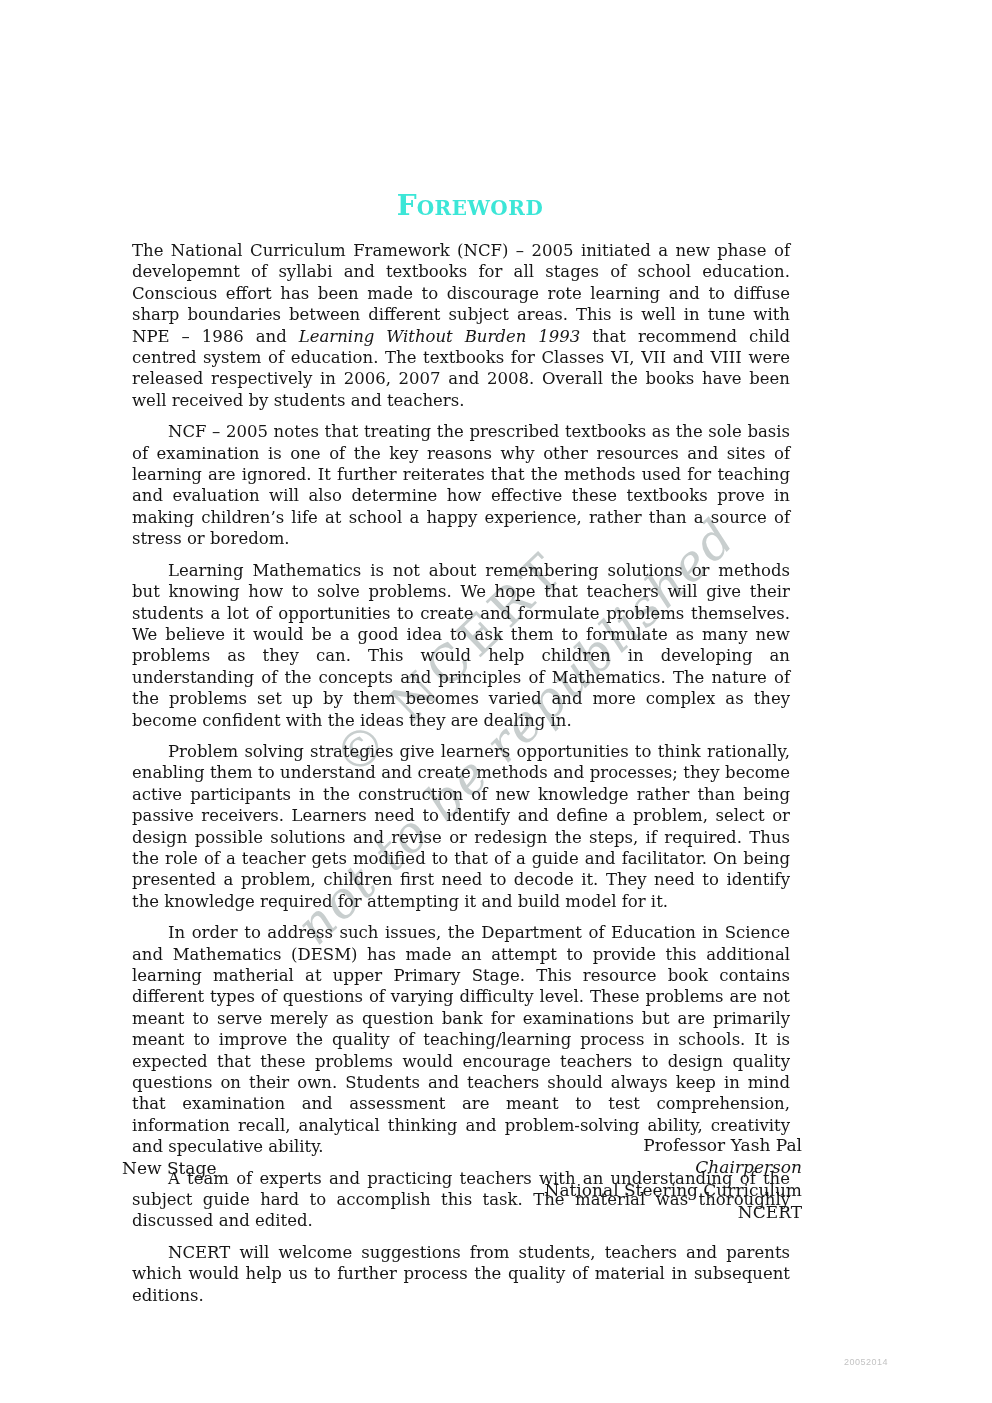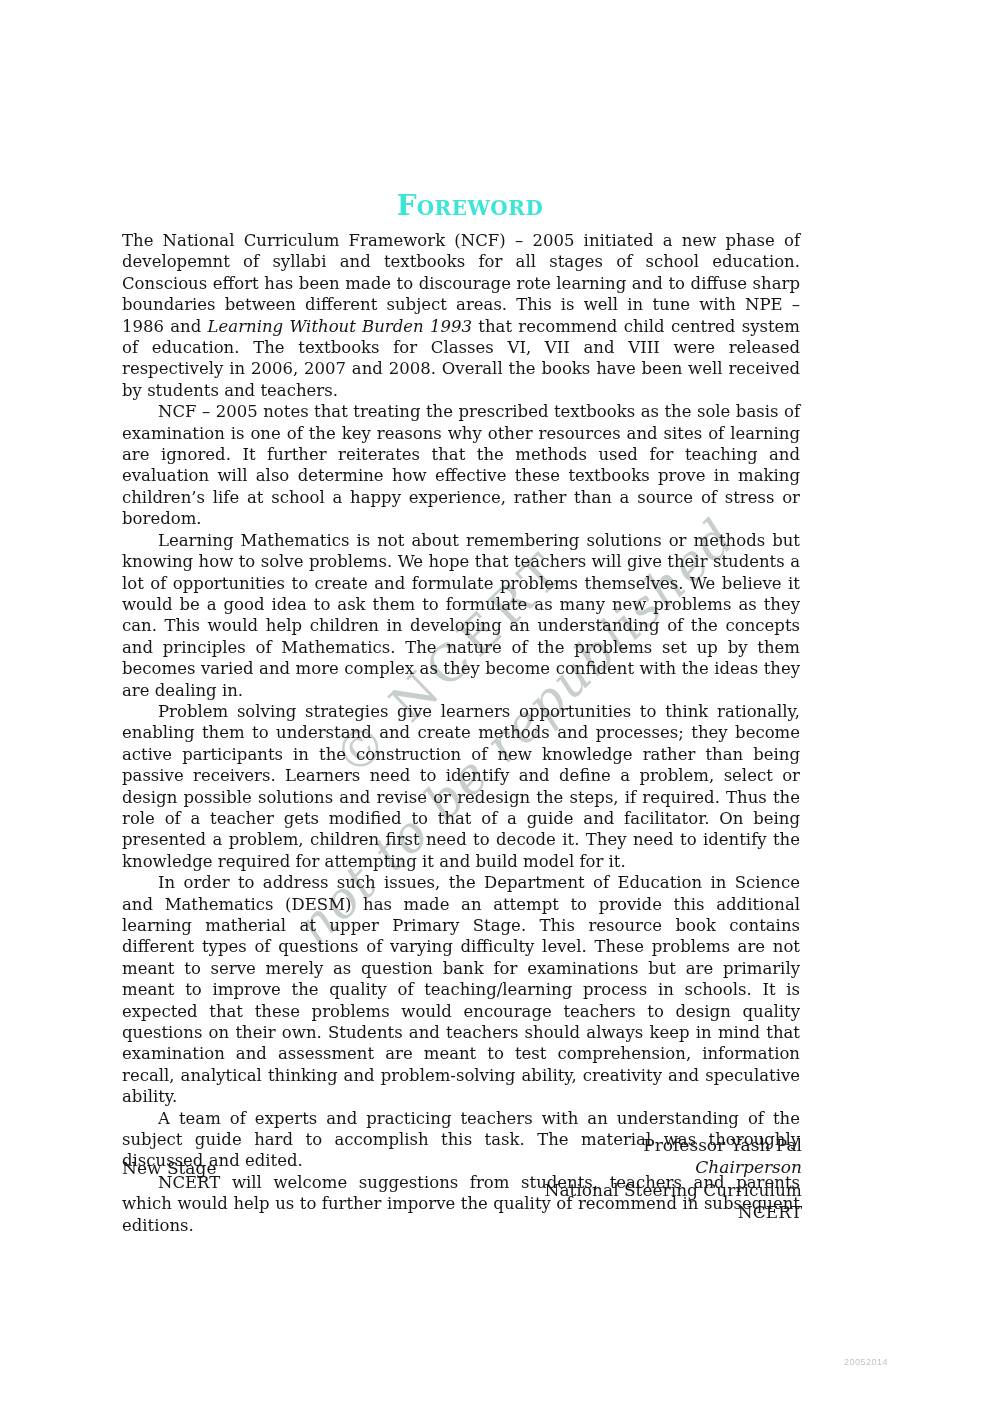--- a/index.html
+++ b/index.html
@@ -54,21 +54,21 @@
   
   .content {
     position: absolute;
     left: 122px;
     top: 230px;
     width: 678px;
     text-align: justify;
     font-size: 16.5px;
     line-height: 21.4px;
   }
-  .para { margin: 0; text-indent: 36px; }
+  .para { margin: 10px; text-indent: 36px; }
   .para.first { text-indent: 0; }
   .para em { font-style: italic; }
 
   
   .signature {
     position: absolute;
     right: 190px;
     top: 1134px;
     text-align: right;
     font-size: 17px;
@@ -107,21 +107,21 @@
 
   <h1 class="title"><span class="title-initial">F</span><span class="title-rest">OREWORD</span></h1>
 
   <div class="content">
     <p class="para first"><span>The National Curriculum Framework (NCF) – 2005 initiated a new phase of developemnt of syllabi and textbooks for all stages of school education. Conscious effort has been made to discourage rote learning and to diffuse sharp boundaries between different subject areas. This is well in tune with NPE – 1986 and </span><em>Learning Without Burden 1993</em><span> that recommend child centred system of education. The textbooks for Classes VI, VII and VIII were released respectively in 2006, 2007 and 2008. Overall the books have been well received by students and teachers.</span></p>
     <p class="para">NCF – 2005 notes that treating the prescribed textbooks as the sole basis of examination is one of the key reasons why other resources and sites of learning are ignored. It further reiterates that the methods used for teaching and evaluation will also determine how effective these textbooks prove in making children’s life at school a happy experience, rather than a source of stress or boredom.</p>
     <p class="para">Learning Mathematics is not about remembering solutions or methods but knowing how to solve problems. We hope that teachers will give their students a lot of opportunities to create and formulate problems themselves. We believe it would be a good idea to ask them to formulate as many new problems as they can. This would help children in developing an understanding of the concepts and principles of Mathematics. The nature of the problems set up by them becomes varied and more complex as they become confident with the ideas they are dealing in.</p>
     <p class="para">Problem solving strategies give learners opportunities to think rationally, enabling them to understand and create methods and processes; they become active participants in the construction of new knowledge rather than being passive receivers. Learners need to identify and define a problem, select or design possible solutions and revise or redesign the steps, if required. Thus the role of a teacher gets modified to that of a guide and facilitator. On being presented a problem, children first need to decode it. They need to identify the knowledge required for attempting it and build model for it.</p>
     <p class="para">In order to address such issues, the Department of Education in Science and Mathematics (DESM) has made an attempt to provide this additional learning matherial at upper Primary Stage. This resource book contains different types of questions of varying difficulty level. These problems are not meant to serve merely as question bank for examinations but are primarily meant to improve the quality of teaching/learning process in schools. It is expected that these problems would encourage teachers to design quality questions on their own. Students and teachers should always keep in mind that examination and assessment are meant to test comprehension, information recall, analytical thinking and problem-solving ability, creativity and speculative ability.</p>
     <p class="para">A team of experts and practicing teachers with an understanding of the subject guide hard to accomplish this task. The material was thoroughly discussed and edited.</p>
-    <p class="para">NCERT will welcome suggestions from students, teachers and parents which would help us to further imporve the quality of recommend in subsequent editions.</p>
+    <p class="para">NCERT will welcome suggestions from students, teachers and parents which would help us to further process the quality of material in subsequent editions.</p>
   </div>
 
   <div class="signature">
     <div>Professor Yash Pal</div>
     <div class="role">Chairperson</div>
     <div>National Steering Curriculum</div>
     <div>NCERT</div>
   </div>
 
   <div class="place">New Stage</div>

